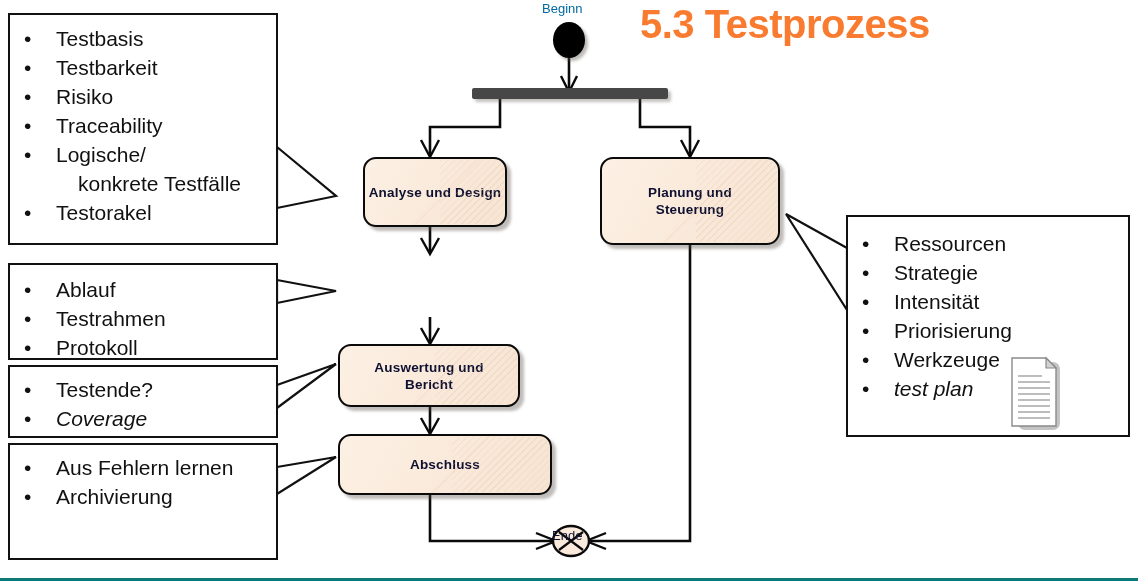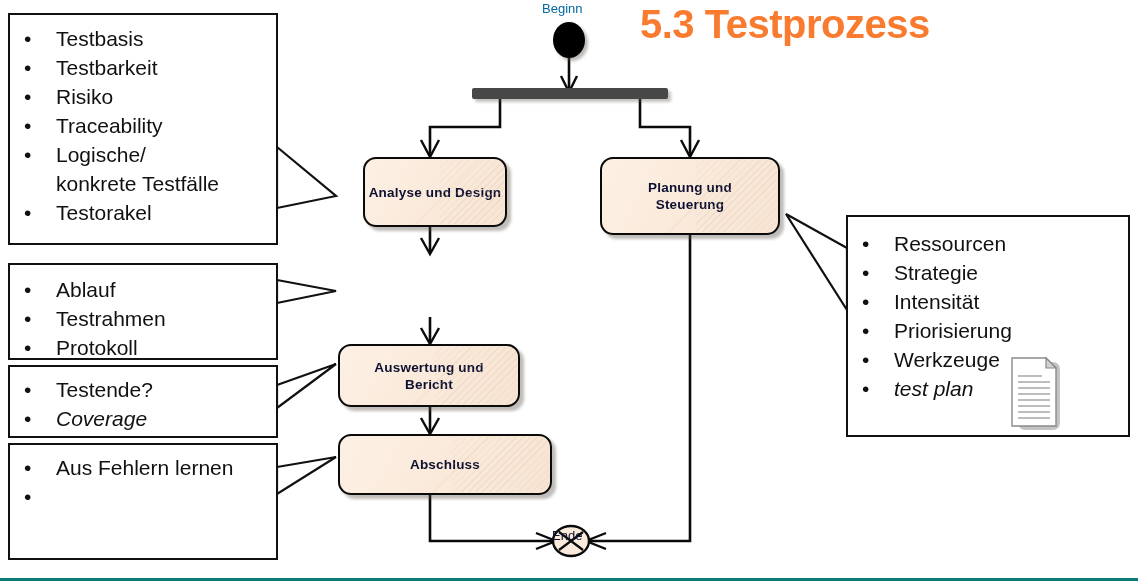--- a/index.html
+++ b/index.html
@@ -41,21 +41,21 @@
   .callout ul{
     list-style:none;margin:0;padding:0;
   }
   .callout li{
     position:relative;
     font-size:21px;color:#111;
     line-height:29px;
     padding-left:46px;
     white-space:nowrap;
   }
-  .callout li.cont{padding-left:46px;}
+  .callout li.cont{padding-left:68px;}
   .callout li .dot{
     position:absolute;left:14px;top:0px;
     font-size:21px;line-height:29px;
   }
   .ital{font-style:italic;}
 
   
   .act{
     position:absolute;
     box-sizing:border-box;
@@ -190,21 +190,21 @@
     </span>
   </div>
 
   <div class="act" style="left:338px;top:434px;width:214px;height:61px;">
     <span class="hatch"></span>
     <span class="lbl">
       <span>Abschluss</span>
     </span>
   </div>
 
-  <div class="act" style="left:600px;top:157px;width:180px;height:78px;">
+  <div class="act" style="left:600px;top:157px;width:180px;height:88px;">
     <span class="hatch"></span>
     <span class="lbl">
       <span>Planung und</span><br>
       <span>Steuerung</span>
     </span>
   </div>
 
   <div class="callout" style="left:8px;top:13px;width:270px;height:232px;">
     <ul style="padding-top:9px;">
       <li><span class="dot">•</span><span>Testbasis</span></li>
@@ -228,21 +228,21 @@
   <div class="callout" style="left:8px;top:365px;width:270px;height:73px;">
     <ul style="padding-top:8px;">
       <li><span class="dot">•</span><span>Testende?</span></li>
       <li><span class="dot">•</span><span class="ital">Coverage</span></li>
     </ul>
   </div>
 
   <div class="callout" style="left:8px;top:443px;width:270px;height:117px;">
     <ul style="padding-top:8px;">
       <li><span class="dot">•</span><span>Aus Fehlern lernen</span></li>
-      <li><span class="dot">•</span></li>
+      <li><span class="dot">•</span><span>Archivierung</span></li>
     </ul>
   </div>
 
   <div class="callout" style="left:846px;top:215px;width:284px;height:222px;">
     <ul style="padding-top:12px;">
       <li><span class="dot">•</span><span>Ressourcen</span></li>
       <li><span class="dot">•</span><span>Strategie</span></li>
       <li><span class="dot">•</span><span>Intensität</span></li>
       <li><span class="dot">•</span><span>Priorisierung</span></li>
       <li><span class="dot">•</span><span>Werkzeuge</span></li>

